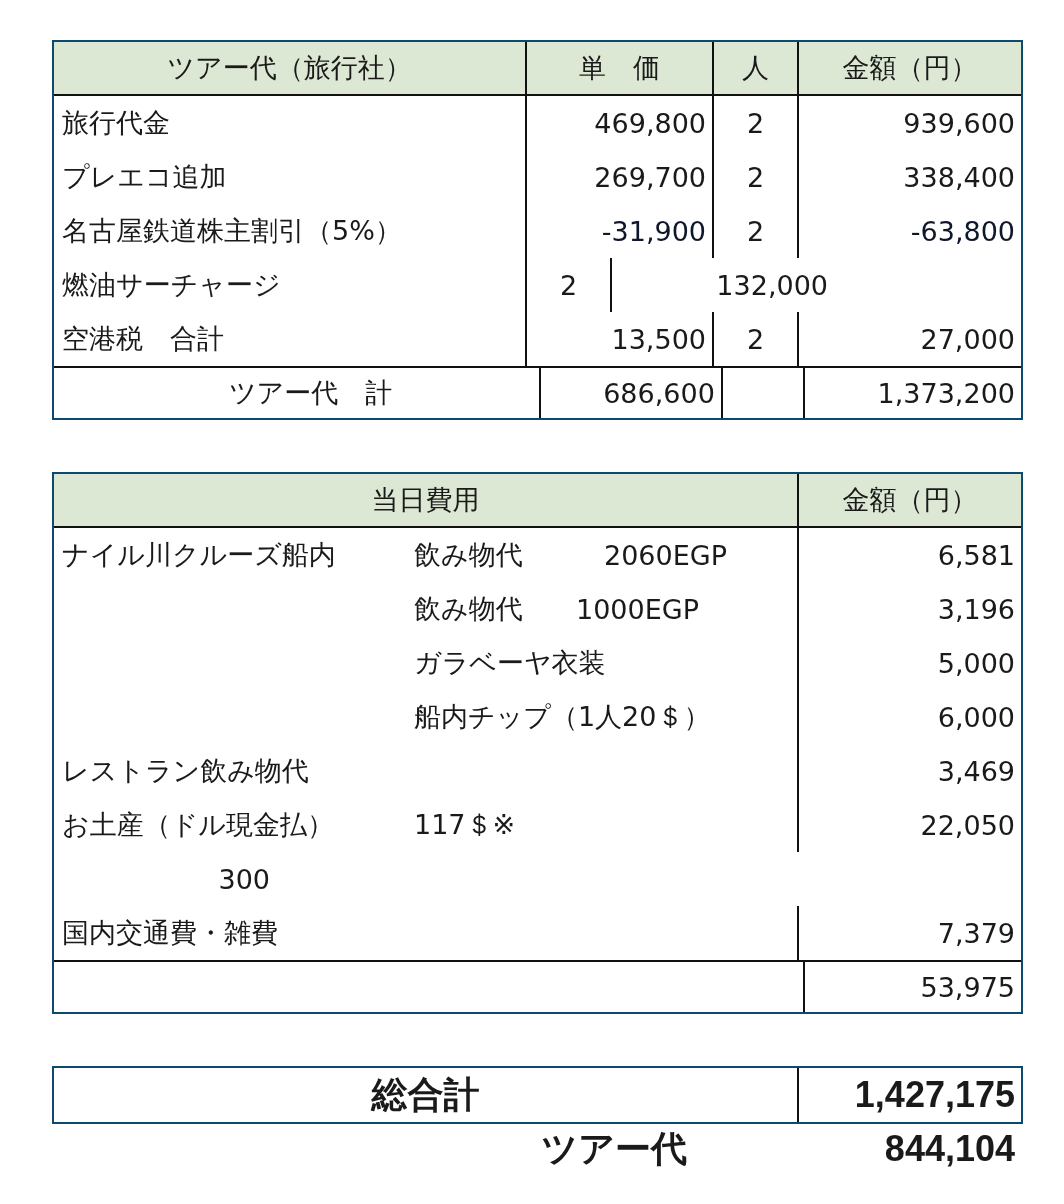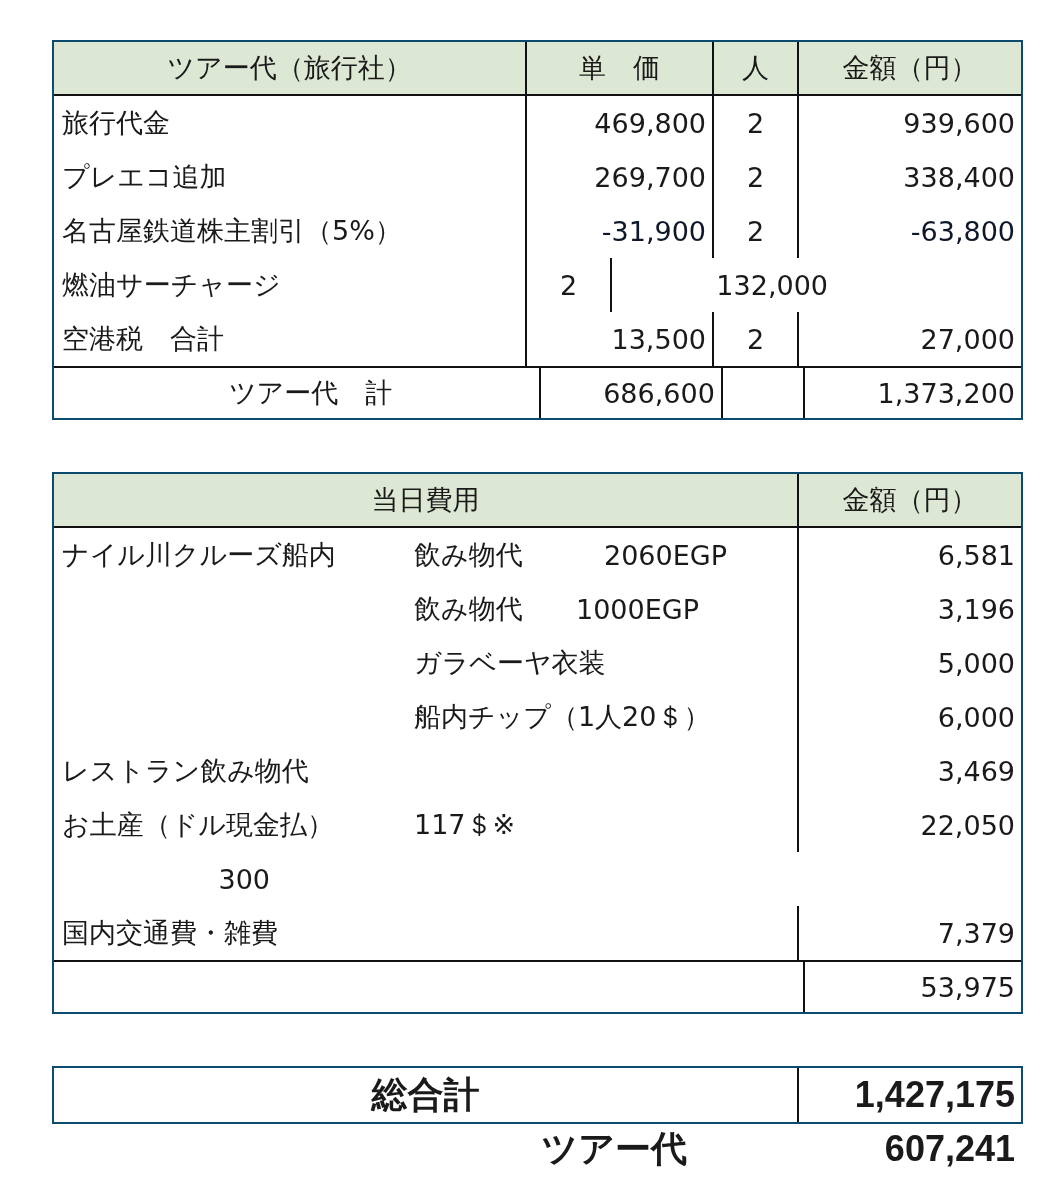--- a/index.html
+++ b/index.html
@@ -156,14 +156,14 @@
 
 <div class="tbl" id="t3">
   <div class="row">
     <div class="cell c1 vr center bold">総合計</div>
     <div class="cell c4 right bold">1,427,175</div>
   </div>
 </div>
 
 <div class="per-person">
   <div class="pl cell bold">ツアー代</div>
-  <div class="pv cell bold">607,241</div>
+  <div class="pv cell bold">844,104</div>
 </div>
 
 </body></html>

